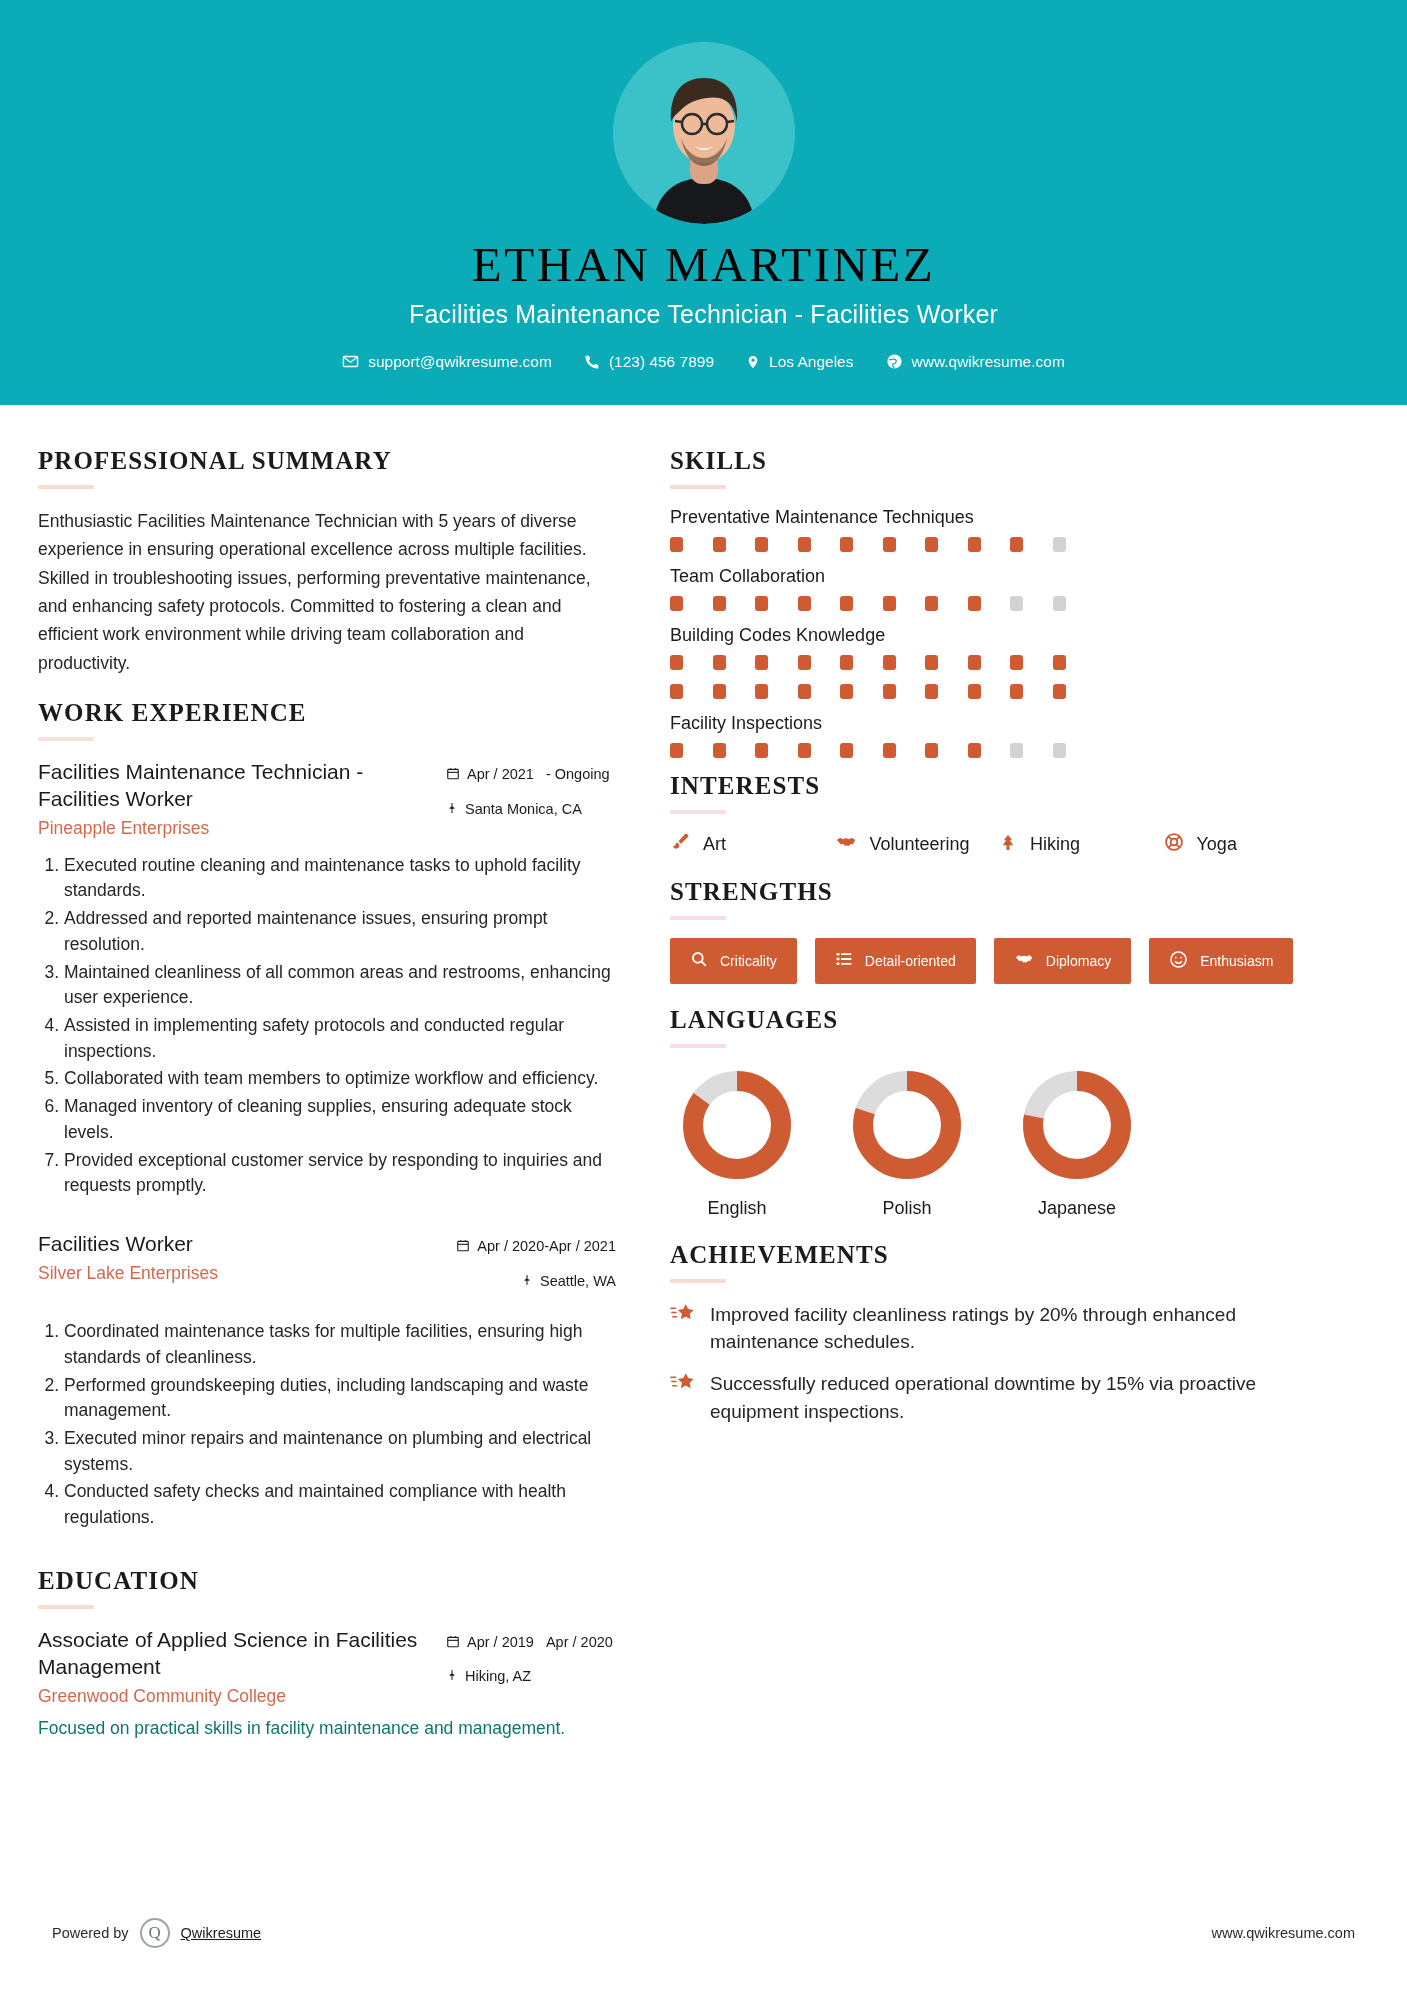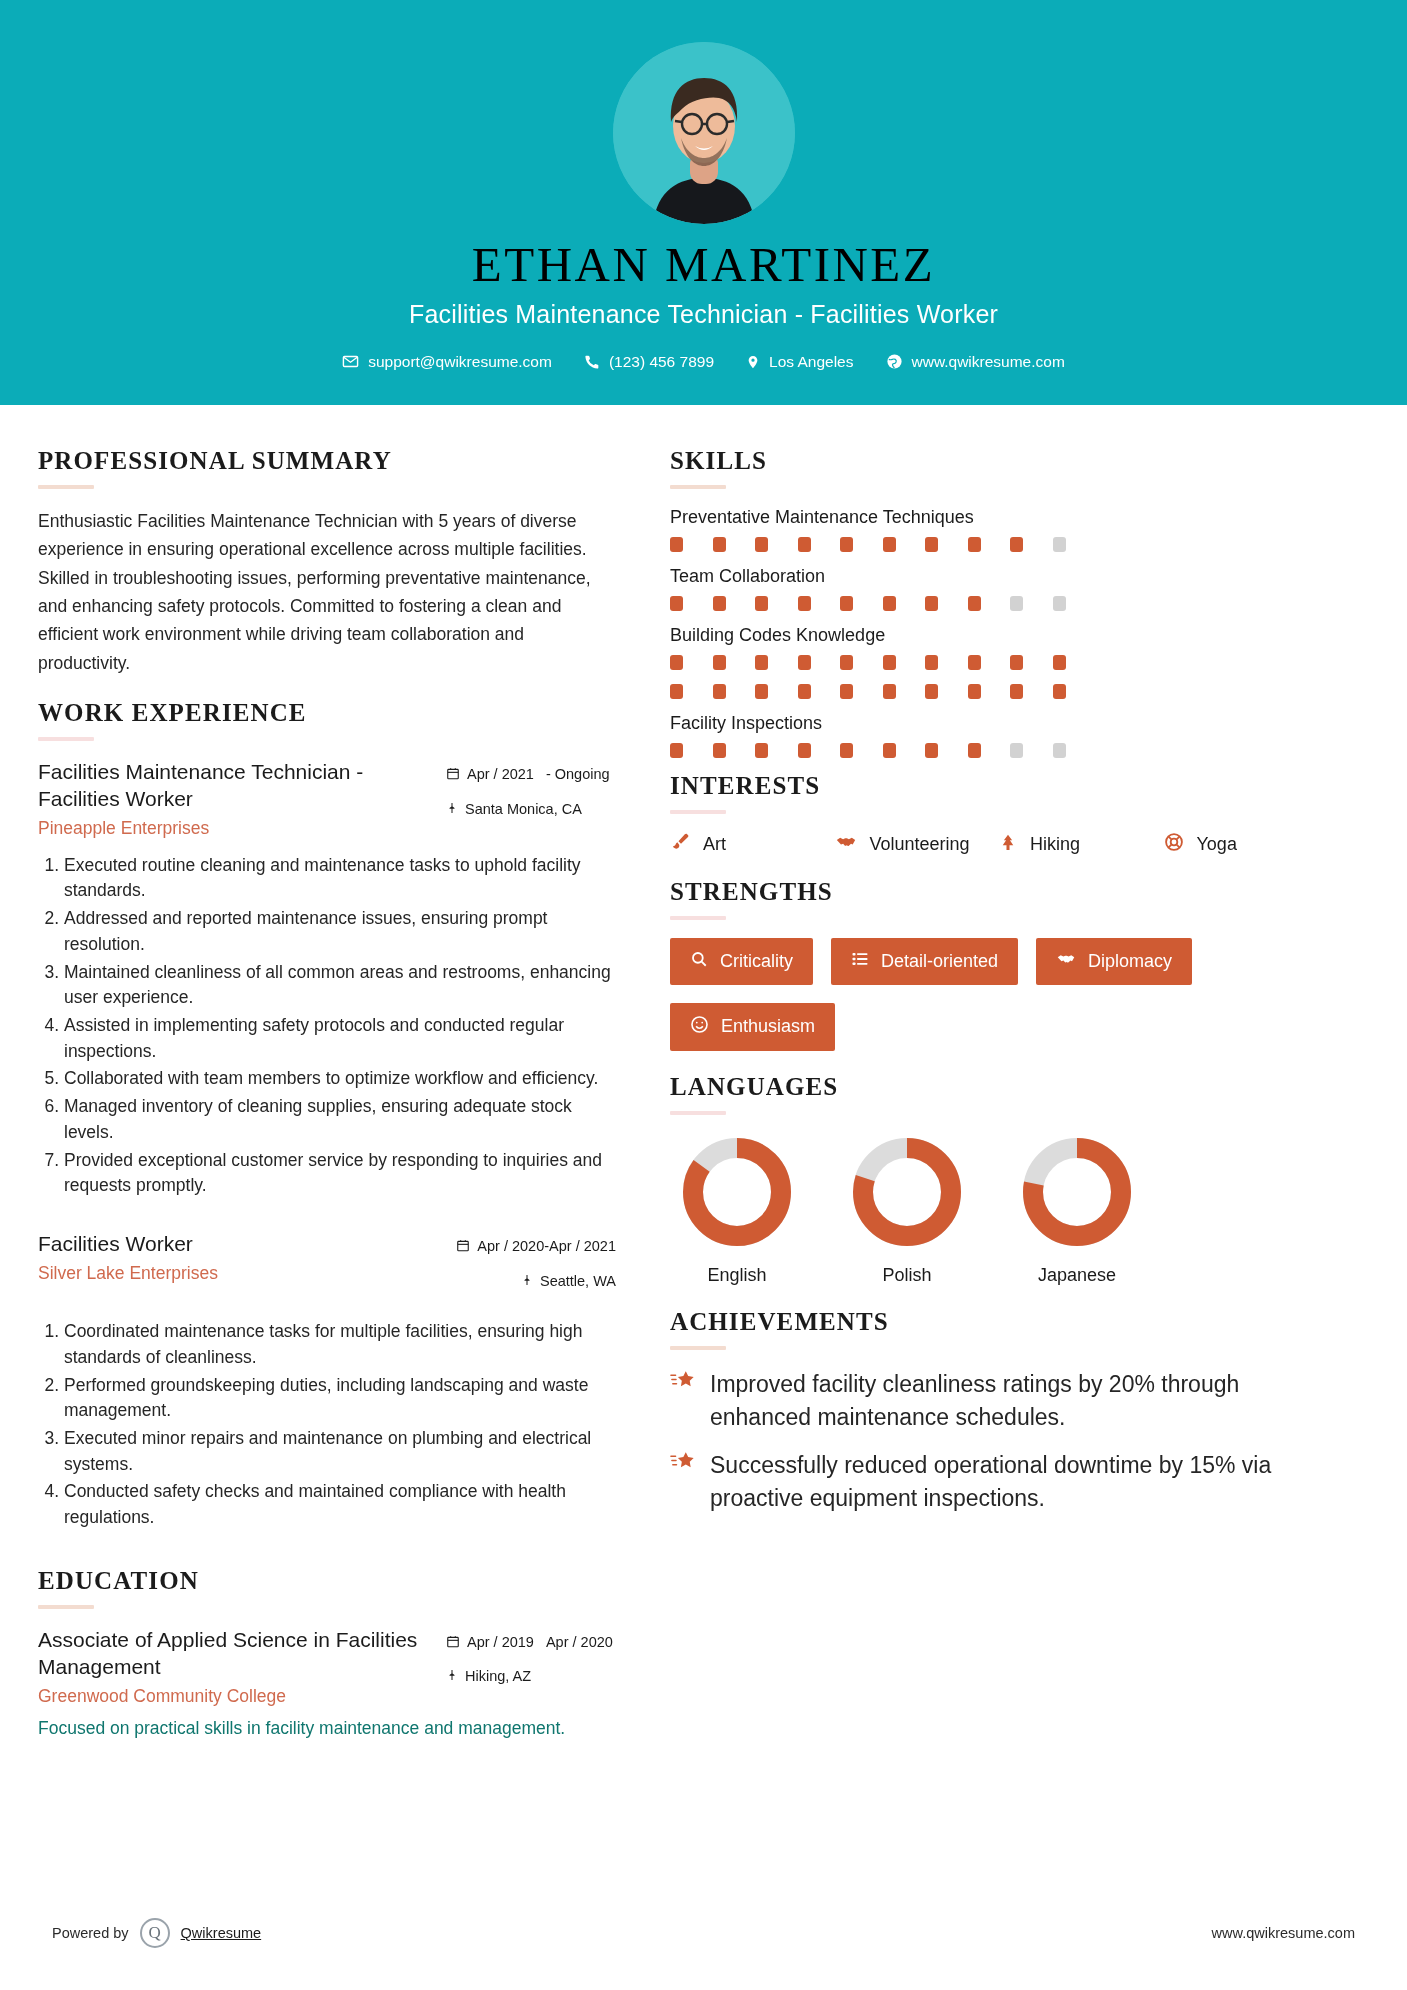--- a/index.html
+++ b/index.html
@@ -194,21 +194,21 @@
   
   .strengths {
     display: flex;
     flex-wrap: wrap;
     gap: 18px;
     margin-bottom: 10px;
   }
   .strength-chip {
     background: #CF5B33;
     color: #ffffff;
-    font-size: 18px;
+    font-size: 14px;
     padding: 12px 20px;
     display: flex;
     align-items: center;
     gap: 12px;
     border-radius: 2px;
   }
 
   
   .langs {
     display: flex;
@@ -223,21 +223,21 @@
   }
 
   
   .ach {
     display: flex;
     align-items: flex-start;
     gap: 14px;
     margin-bottom: 14px;
   }
   .ach-text {
-    font-size: 23px;
+    font-size: 19px;
     line-height: 1.45;
     color: #262626;
   }
 
   
   .footer {
     position: absolute;
     left: 0; right: 0; bottom: 42px;
     padding: 0 52px;
     display: flex;

